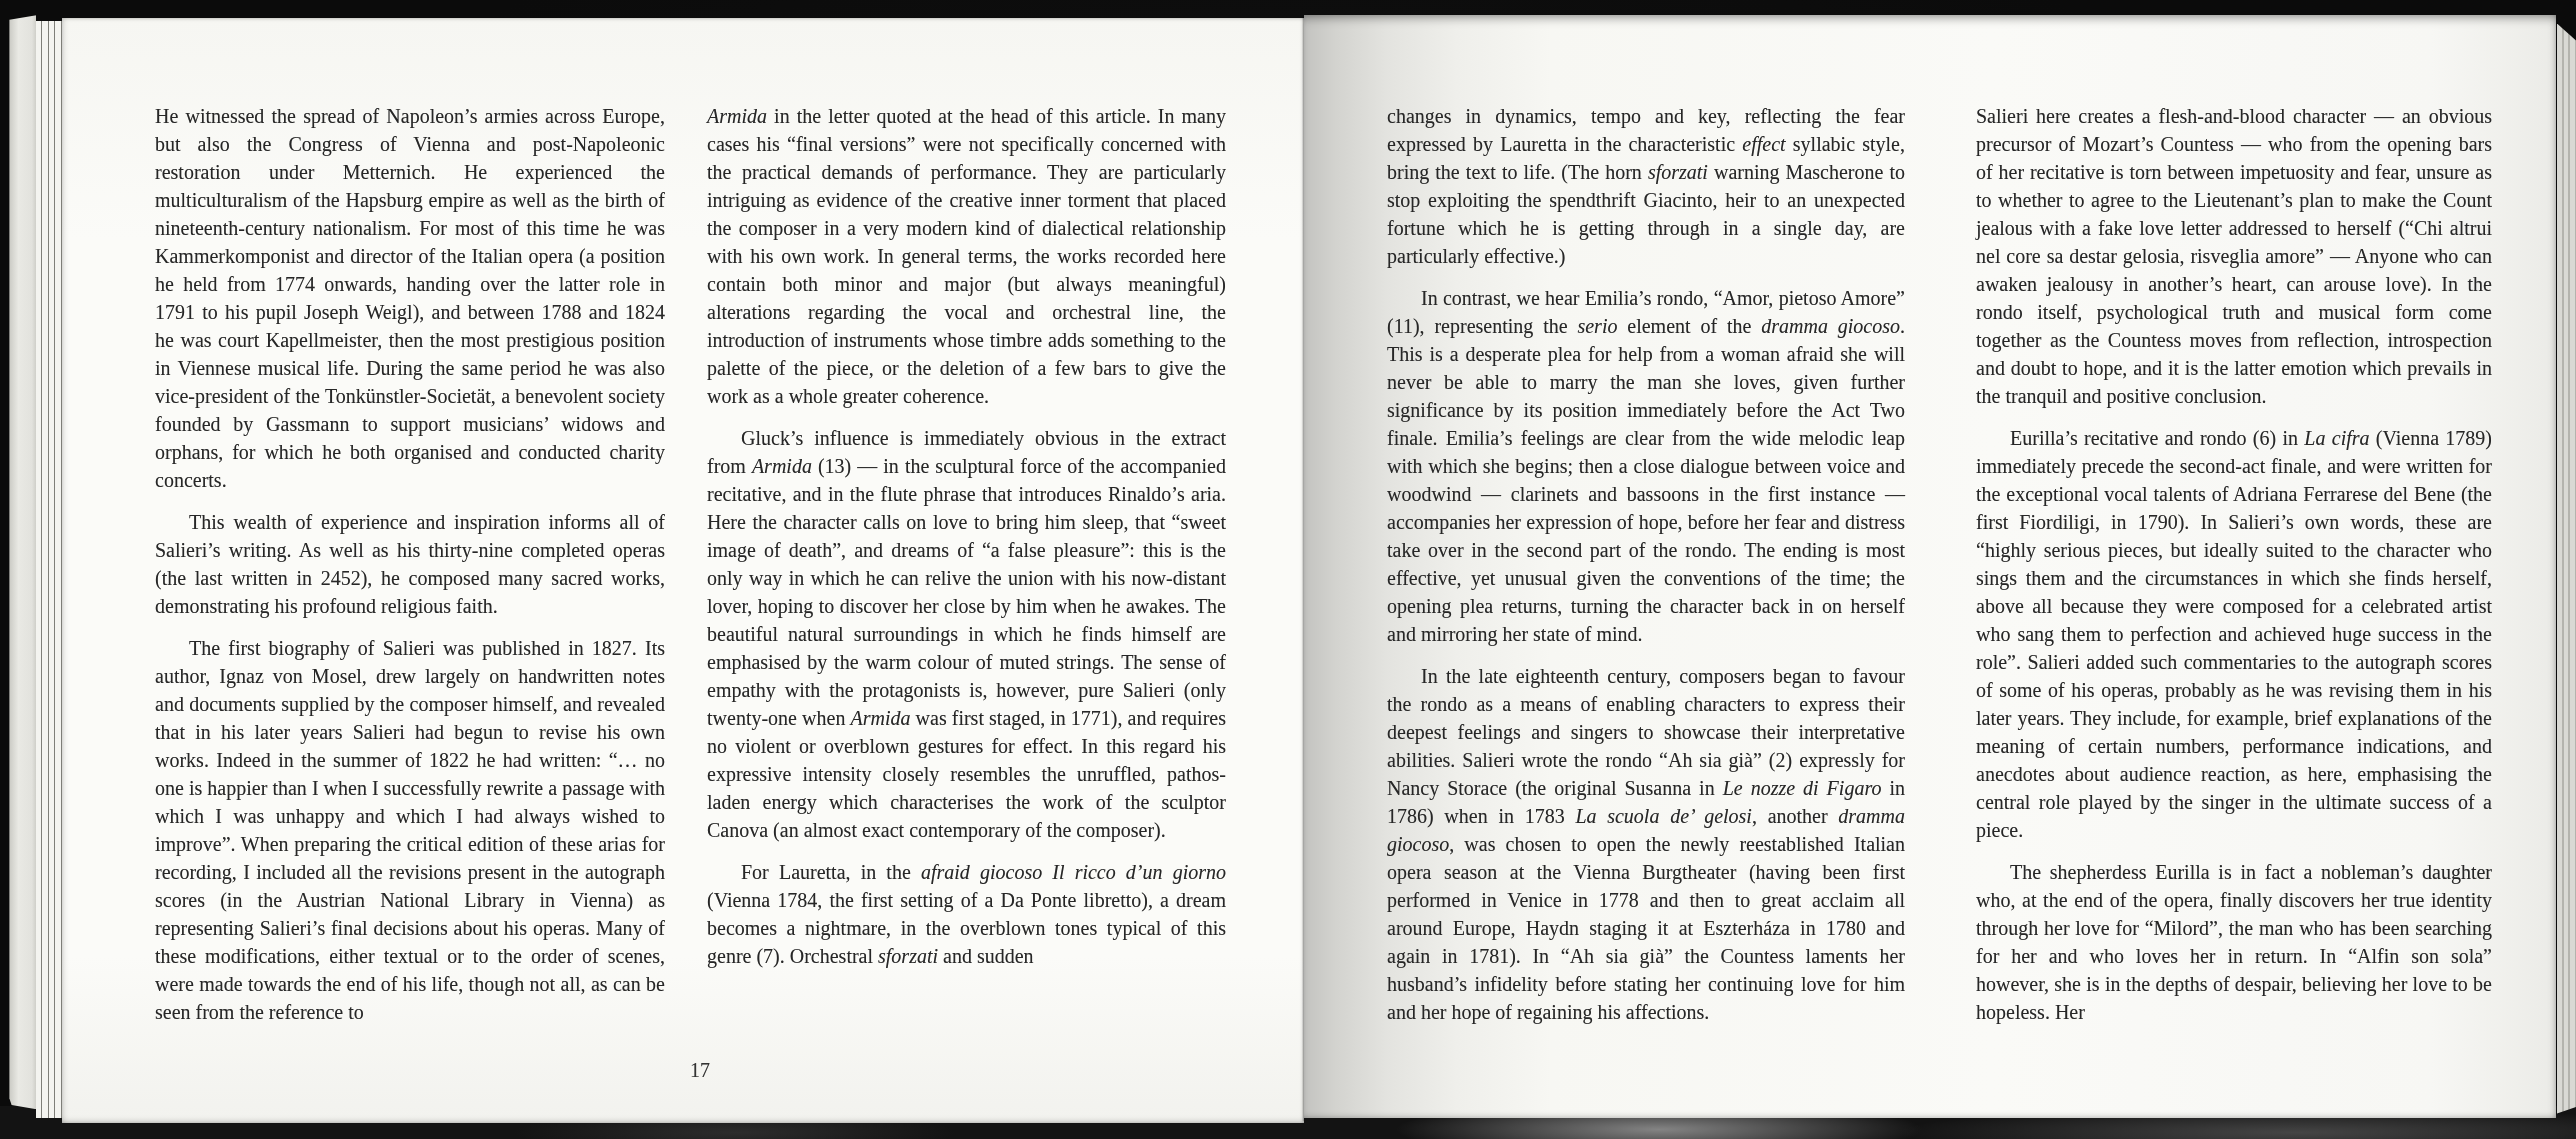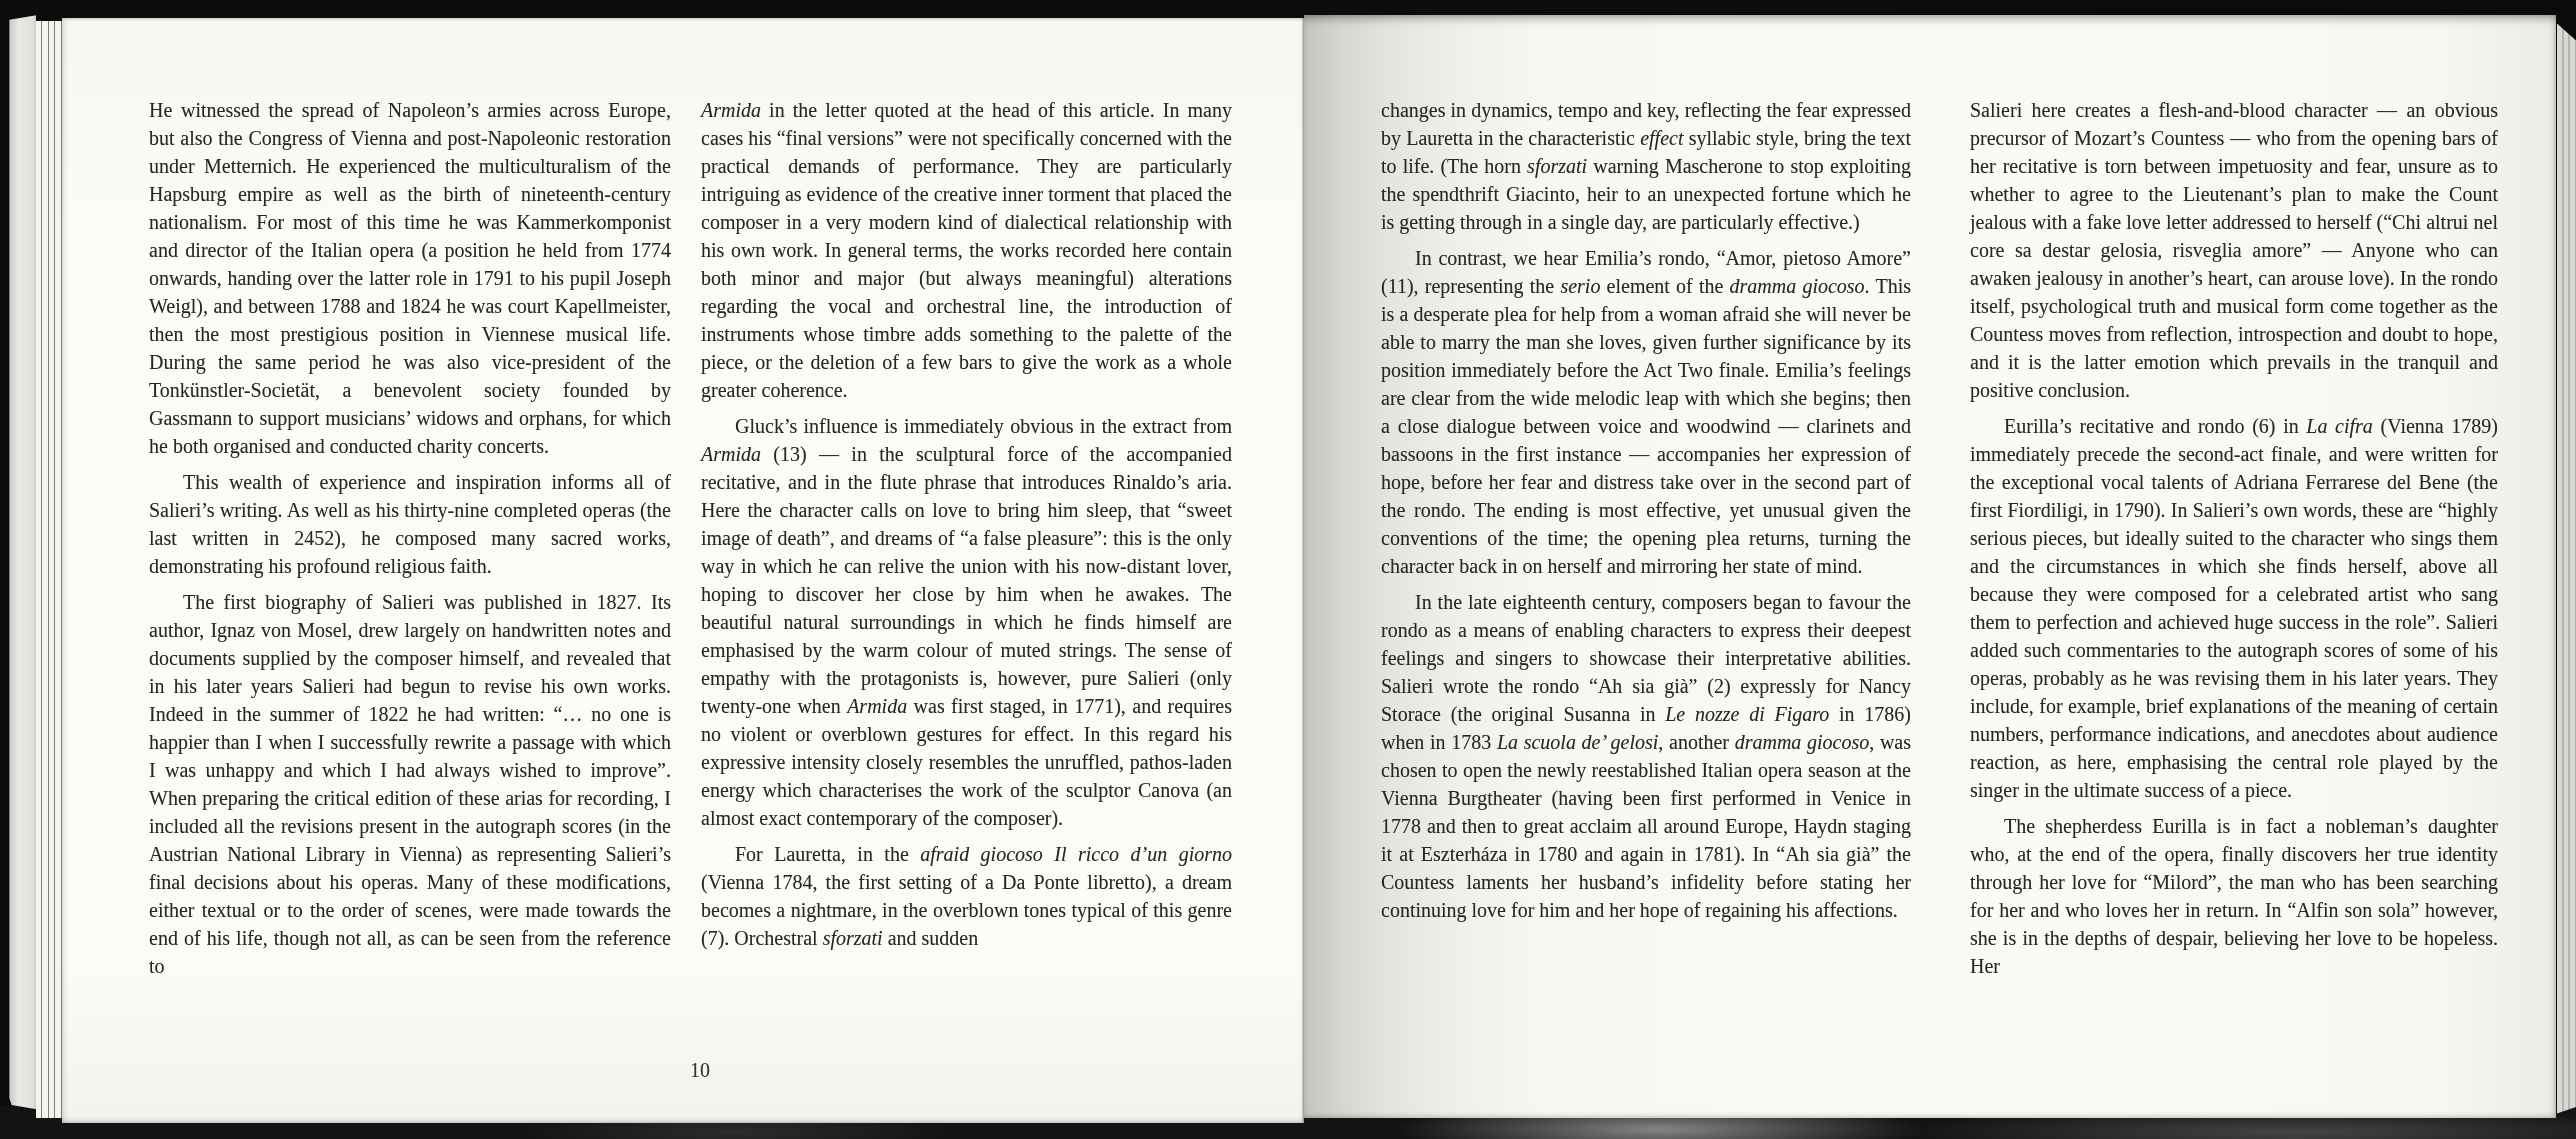--- a/index.html
+++ b/index.html
@@ -76,21 +76,21 @@
     position: absolute;
     top: 88px;
     height: 989px;
     overflow: hidden;
     font-size: 20px;
     line-height: 28px;
     color: #272727;
     text-shadow: 0 0 0.6px rgba(70,70,70,.35);
   }
   .col .para {
-    margin: 8px;
+    margin: 14px;
     text-align: justify;
   }
   .col .para.indent { text-indent: 34px; }
   #col-1 { left: 141px;  width: 538px; }
   #col-2 { left: 693px; width: 547px; }
   #col-3 { left: 1373px; width: 546px; }
   #col-4 { left: 1962px; width: 544px; }
   .pagenum {
     position: absolute;
     top: 1059px;
@@ -130,15 +130,15 @@
       <p class="para">changes in dynamics, tempo and key, reflecting the fear expressed by Lauretta in the characteristic <i>effect</i> syllabic style, bring the text to life. (The horn <i>sforzati</i> warning Mascherone to stop exploiting the spendthrift Giacinto, heir to an unexpected fortune which he is getting through in a single day, are particularly effective.)</p>
       <p class="para indent">In contrast, we hear Emilia’s rondo, “Amor, pietoso Amore” (11), representing the <i>serio</i> element of the <i>dramma giocoso</i>. This is a desperate plea for help from a woman afraid she will never be able to marry the man she loves, given further significance by its position immediately before the Act Two finale. Emilia’s feelings are clear from the wide melodic leap with which she begins; then a close dialogue between voice and woodwind — clarinets and bassoons in the first instance — accompanies her expression of hope, before her fear and distress take over in the second part of the rondo. The ending is most effective, yet unusual given the conventions of the time; the opening plea returns, turning the character back in on herself and mirroring her state of mind.</p>
       <p class="para indent">In the late eighteenth century, composers began to favour the rondo as a means of enabling characters to express their deepest feelings and singers to showcase their interpretative abilities. Salieri wrote the rondo “Ah sia già” (2) expressly for Nancy Storace (the original Susanna in <i>Le nozze di Figaro</i> in 1786) when in 1783 <i>La scuola de’ gelosi</i>, another <i>dramma giocoso</i>, was chosen to open the newly reestablished Italian opera season at the Vienna Burgtheater (having been first performed in Venice in 1778 and then to great acclaim all around Europe, Haydn staging it at Eszterháza in 1780 and again in 1781). In “Ah sia già” the Countess laments her husband’s infidelity before stating her continuing love for him and her hope of regaining his affections.</p>
     </div>
   <div class="col" id="col-4">
       <p class="para">Salieri here creates a flesh-and-blood character — an obvious precursor of Mozart’s Countess — who from the opening bars of her recitative is torn between impetuosity and fear, unsure as to whether to agree to the Lieutenant’s plan to make the Count jealous with a fake love letter addressed to herself (“Chi altrui nel core sa destar gelosia, risveglia amore” — Anyone who can awaken jealousy in another’s heart, can arouse love). In the rondo itself, psychological truth and musical form come together as the Countess moves from reflection, introspection and doubt to hope, and it is the latter emotion which prevails in the tranquil and positive conclusion.</p>
       <p class="para indent">Eurilla’s recitative and rondo (6) in <i>La cifra</i> (Vienna 1789) immediately precede the second-act finale, and were written for the exceptional vocal talents of Adriana Ferrarese del Bene (the first Fiordiligi, in 1790). In Salieri’s own words, these are “highly serious pieces, but ideally suited to the character who sings them and the circumstances in which she finds herself, above all because they were composed for a celebrated artist who sang them to perfection and achieved huge success in the role”. Salieri added such commentaries to the autograph scores of some of his operas, probably as he was revising them in his later years. They include, for example, brief explanations of the meaning of certain numbers, performance indications, and anecdotes about audience reaction, as here, emphasising the central role played by the singer in the ultimate success of a piece.</p>
       <p class="para indent">The shepherdess Eurilla is in fact a nobleman’s daughter who, at the end of the opera, finally discovers her true identity through her love for “Milord”, the man who has been searching for her and who loves her in return. In “Alfin son sola” however, she is in the depths of despair, believing her love to be hopeless. Her</p>
     </div>
 
-  <div class="pagenum" id="pagenum-left">10</div>
+  <div class="pagenum" id="pagenum-left">17</div>
 </div>
 
 
 </body></html>

